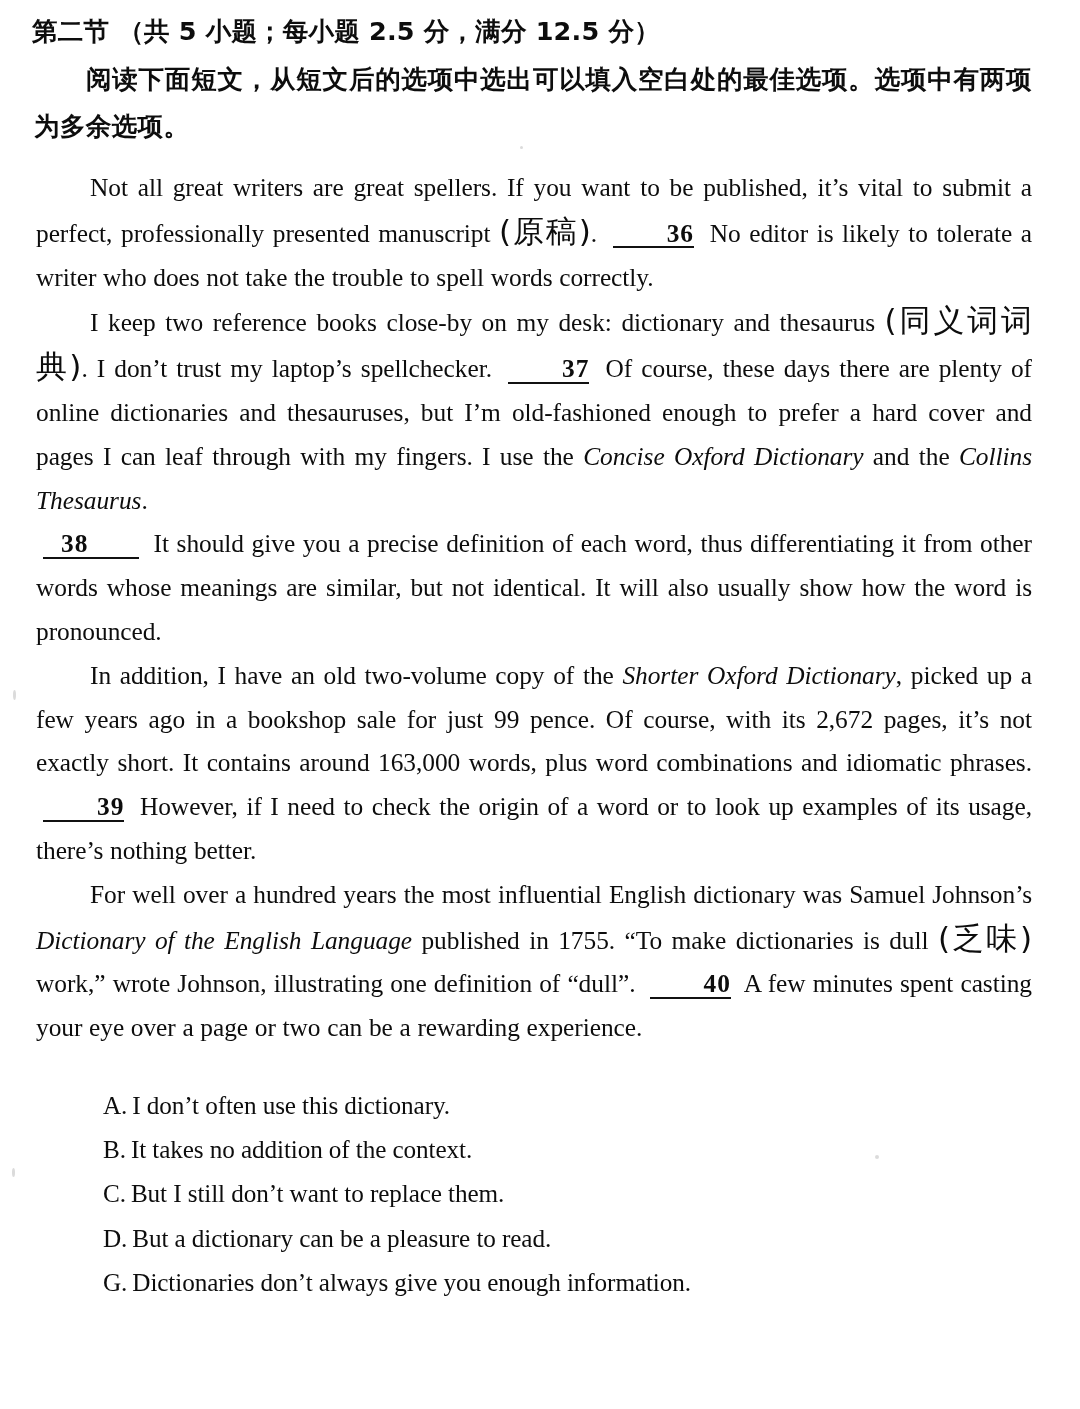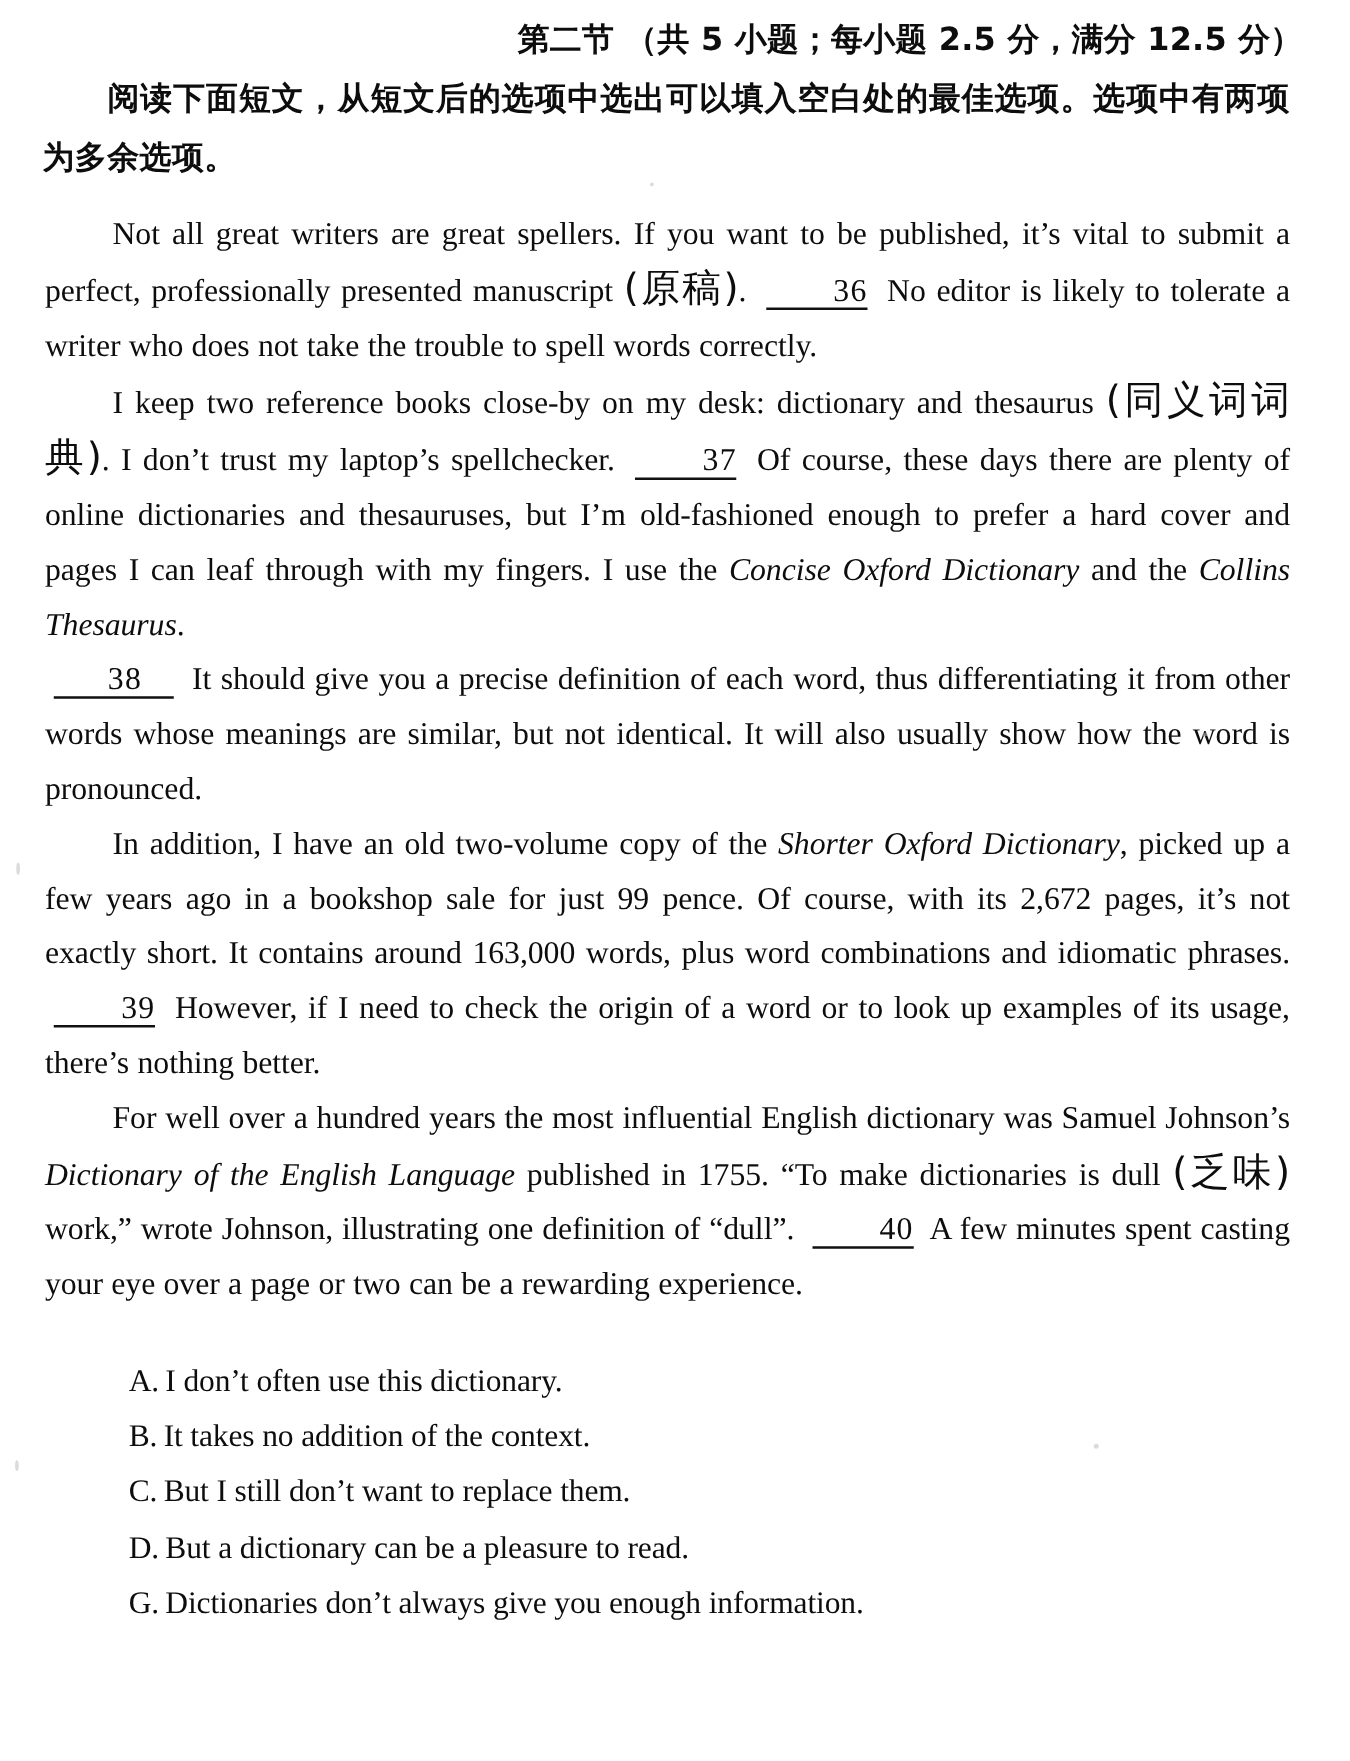--- a/index.html
+++ b/index.html
@@ -19,28 +19,27 @@
     position: absolute;
     top: 0; left: 0;
     width: 1080px;
     height: 1409px;
     padding: 0;
   }
 
   
   .section-head {
     position: absolute;
-    left: 42px;
+    left: 32px;
     top: 14px;
     width: 1000px;
     font-size: 25.5px;
     font-weight: bold;
     letter-spacing: 0.2px;
     white-space: nowrap;
-    text-align: right;
   }
   .section-head .cn { font-family: "DejaVu Sans", "Liberation Sans", sans-serif; font-weight: bold; }
 
   
   .instruction {
     position: absolute;
     left: 34px;
     top: 56px;
     width: 998px;
     font-size: 25.5px;
@@ -70,24 +69,24 @@
     word-spacing: 0.4px;
   }
   .para.no-indent { text-indent: 0; }
   .para .lead-blank { padding-left: 18px; }
   .it { font-style: italic; }
   .cnin { font-family: "DejaVu Sans", "Liberation Sans", sans-serif; font-size: 31px; font-weight: 400; }
 
   .blank {
     display: inline-block;
     min-width: 78px;
-    text-align: center;
+    text-align: left;
     border-bottom: 2.4px solid #111;
     margin: 4px 7px;
-    font-weight: normal;
+    font-weight: bold;
     line-height: 1.05;
     letter-spacing: 1px;
   }
 
   
   .options {
     position: absolute;
     left: 103px;
     top: 1084px;
     width: 800px;

